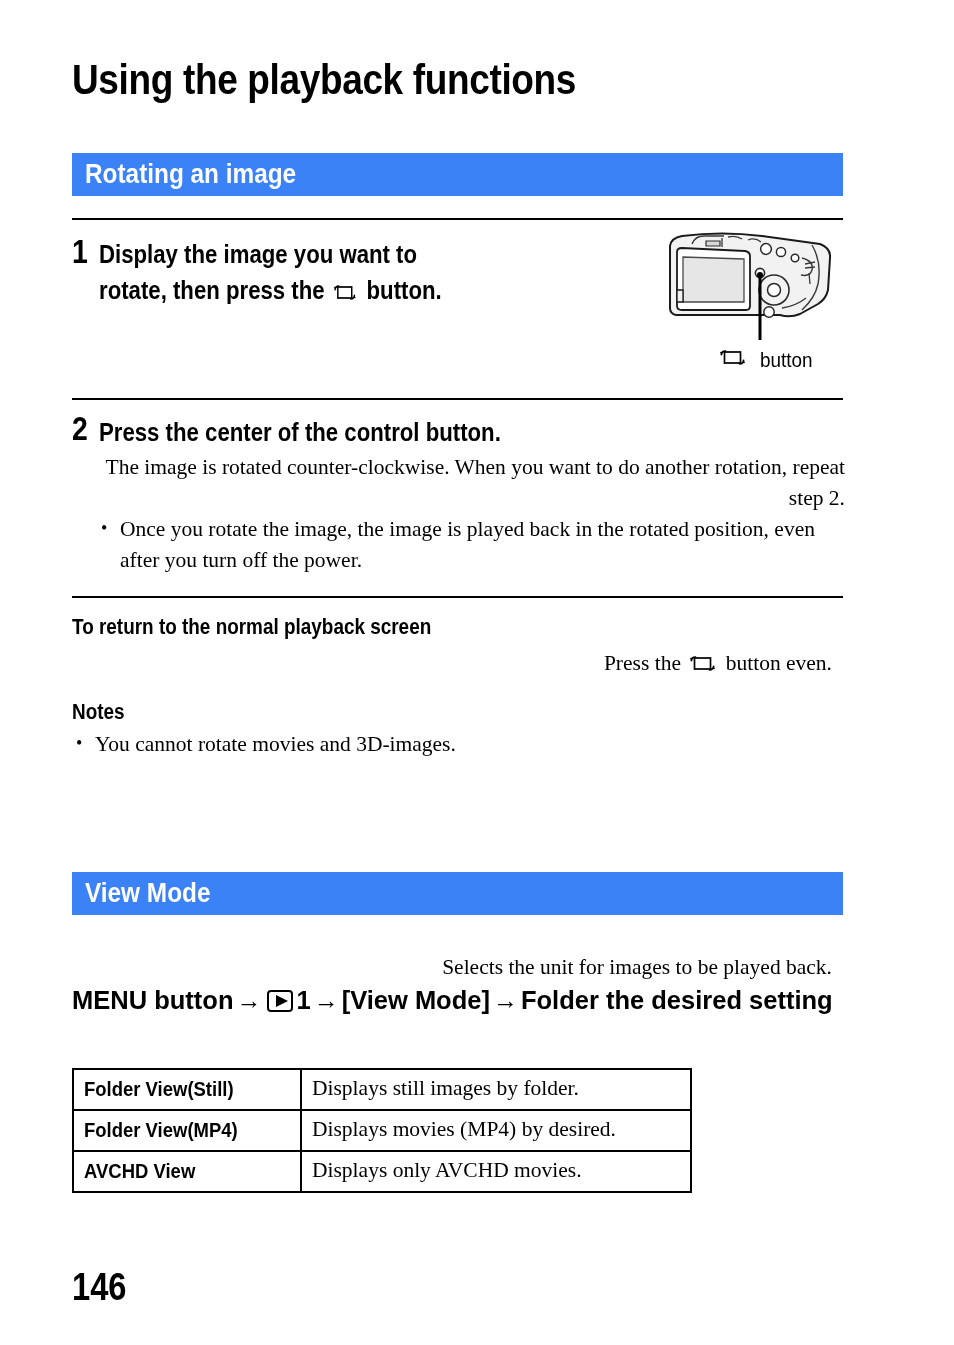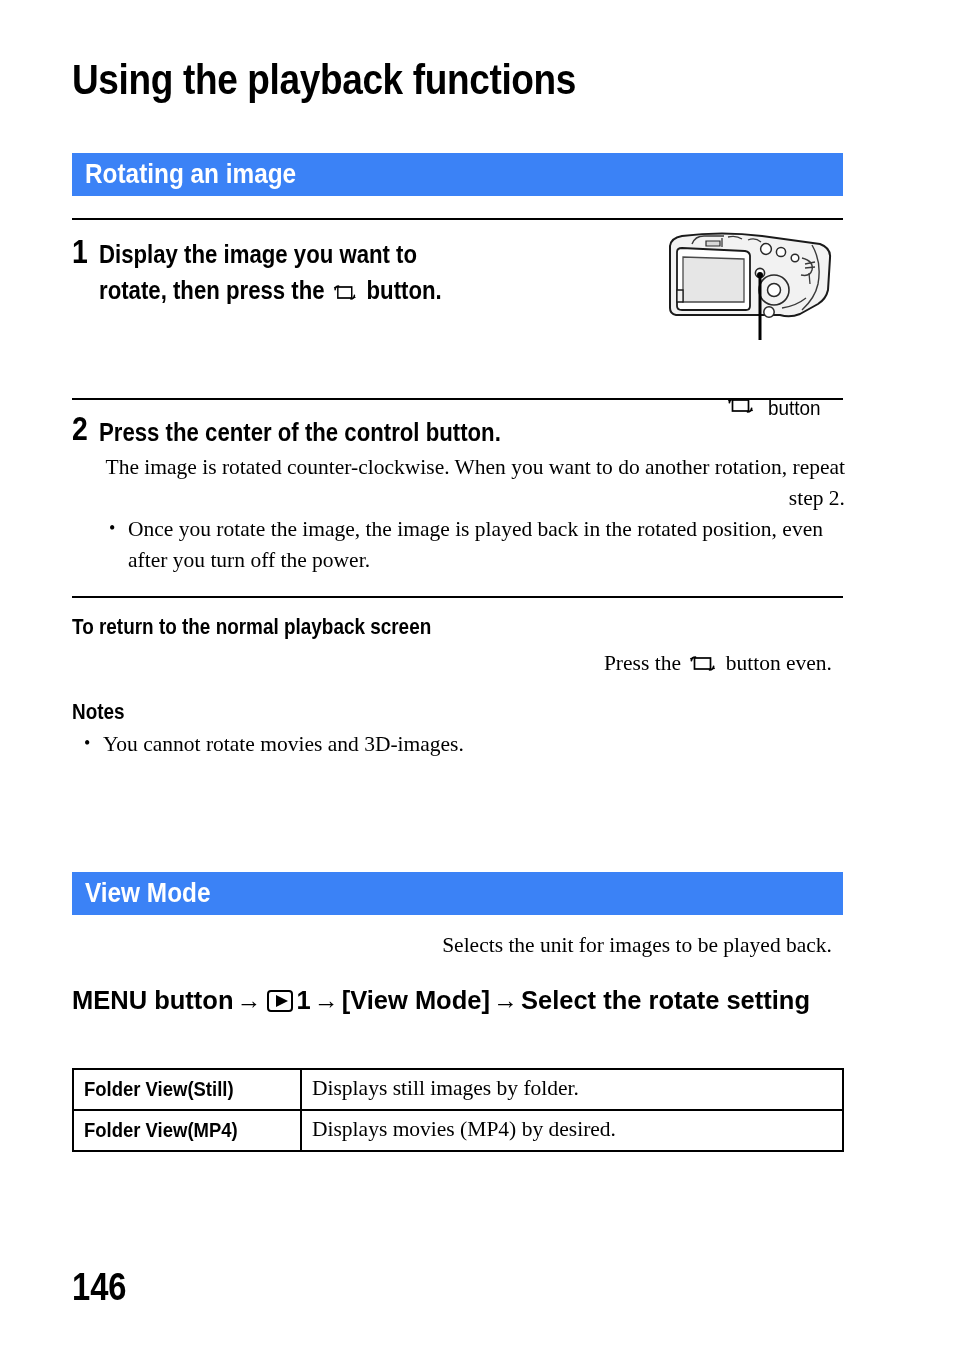--- a/index.html
+++ b/index.html
@@ -118,21 +118,20 @@
     position: absolute;
     margin: 0;
     padding: 0;
     list-style: none;
   }
   .bullet-list li {
     position: relative;
     padding-left: 23px;
     font-size: 21.5px;
     line-height: 31px;
-    margin-left: 8px;
   }
   .bullet-list li::before {
     content: "\2022";
     position: absolute;
     left: 4px;
     top: -1px;
     font-size: 18px;
   }
   #step2-bullets {
     left: 97px;
@@ -162,21 +161,21 @@
     left: 72px;
     top: 729px;
     width: 775px;
   }
   #notes-bullets li { margin-bottom: 0; }
   #notes-bullets li:nth-child(2) { text-indent: 0; }
 
   
   #viewmode-desc {
     left: 72px;
-    top: 930px;
+    top: 952px;
     width: 760px;
   }
 
   .menu-path {
     position: absolute;
     left: 72px;
     top: 982px;
     width: 790px;
     font-weight: bold;
     font-size: 25.5px;
@@ -222,21 +221,21 @@
     display: inline-block;
     vertical-align: -4px;
     margin: 0 2px;
   }
 
   
   .vm-table {
     position: absolute;
     left: 72px;
     top: 1068px;
-    width: 772px;
+    width: 620px;
     border-collapse: collapse;
     table-layout: fixed;
   }
   .vm-table td {
     border: 2px solid #000000;
     padding: 5px 10px 7px 10px;
     vertical-align: middle;
   }
   .vm-table td.label {
     width: 206px;
@@ -271,26 +270,25 @@
   
   .camera-block {
     position: absolute;
     left: 662px;
     top: 228px;
     width: 185px;
     height: 150px;
   }
   .camera-caption {
     position: absolute;
-    left: 62px;
+    left: 54px;
     top: 118px;
     font-size: 21px;
     line-height: 1;
     white-space: nowrap;
-    margin-top: 48px;
   }
   .camera-caption .cap-text {
     display: inline-block;
     transform: scaleX(0.9);
     transform-origin: left center;
     vertical-align: middle;
     margin-left: 5px;
   }
 </style>
 </head>
@@ -416,31 +414,35 @@
     <li>You cannot rotate movies and 3D-images.</li>
   </ul>
 
   <div class="section-bar" id="bar-viewmode">
     <span class="bar-label cond">View Mode</span>
   </div>
 
   <div class="body-para serif" id="viewmode-desc">Selects the unit for images to be played back.</div>
 
   <div class="menu-path cond">
-    <span class="seg">MENU button</span><span class="arrow">→</span><span class="play-box"></span><span class="seg">1</span><span class="arrow">→</span><span class="seg">[View Mode]</span><span class="arrow">→</span><span class="seg">Select the rotate setting</span>
+    <span class="seg">MENU button</span><span class="arrow">→</span><span class="play-box"></span><span class="seg">1</span><span class="arrow">→</span><span class="seg">[View Mode]</span><span class="arrow">→</span><span class="seg">Folder the desired setting</span>
   </div>
 
   <table class="vm-table">
     <tbody>
       <tr>
         <td class="label cond"><span>Folder View(Still)</span></td>
         <td class="desc serif">Displays still images by folder.</td>
       </tr>
       <tr>
         <td class="label cond"><span>Folder View(MP4)</span></td>
         <td class="desc serif">Displays movies (MP4) by desired.</td>
       </tr>
+      <tr>
+        <td class="label cond"><span>AVCHD View</span></td>
+        <td class="desc serif">Displays only AVCHD movies.</td>
+      </tr>
     </tbody>
   </table>
 
   <div class="page-number cond">146</div>
 
 </div>
 
 </body></html>

